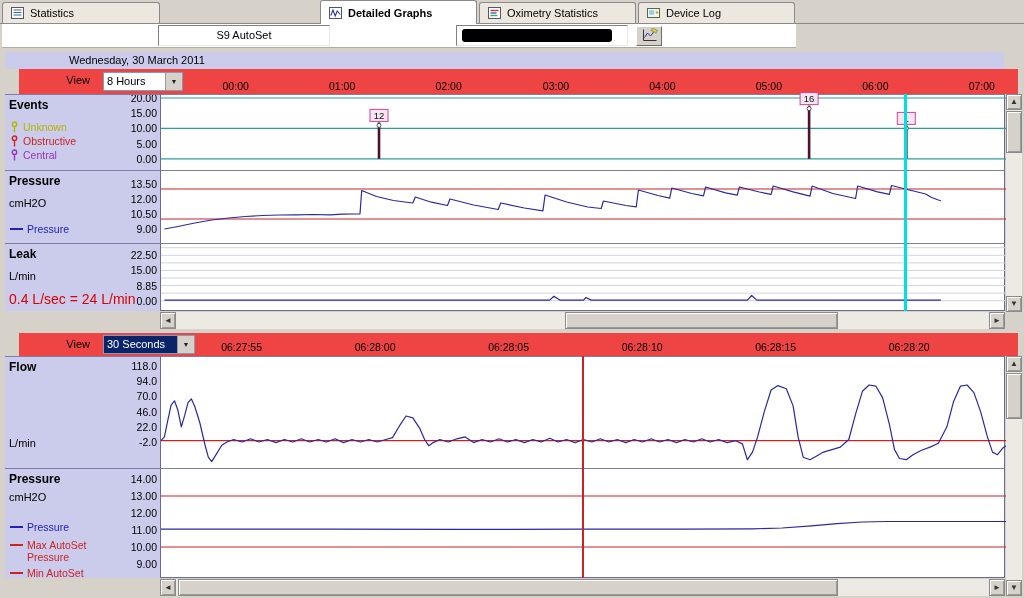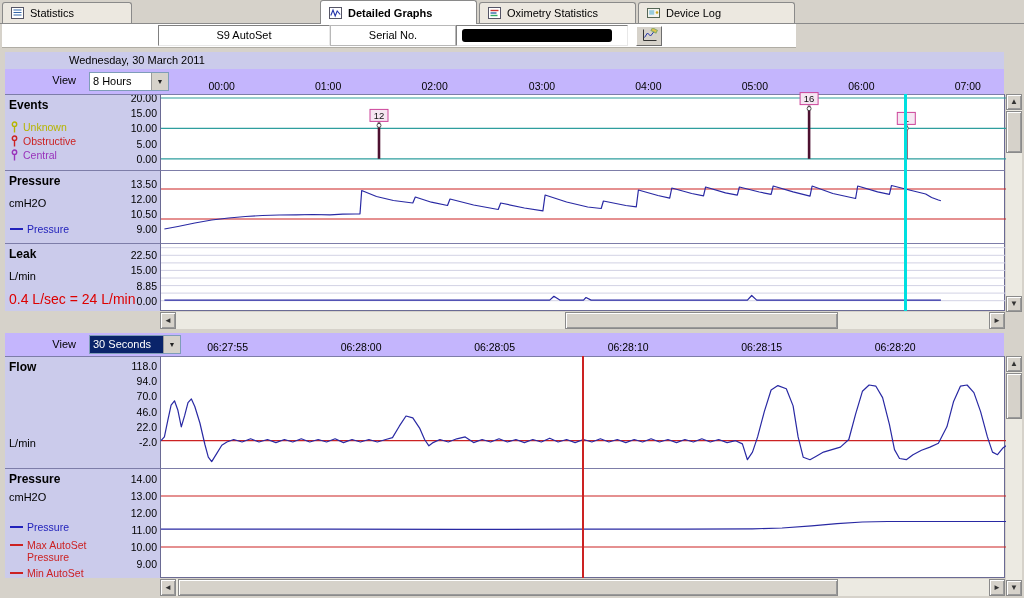--- a/index.html
+++ b/index.html
@@ -16,21 +16,21 @@
   
   #toolbar-row{position:absolute;left:2px;top:24px;width:794px;height:24px;background:#fff;border-bottom:1px solid #b0ada5;}
   .tcell{position:absolute;top:1px;height:21px;background:#fff;border:1px solid #b8b8b8;text-align:center;line-height:19px;}
   .tfield{position:absolute;top:1px;height:21px;background:#fff;border:1px solid #808080;border-bottom-color:#e8e8e8;border-right-color:#e8e8e8;text-align:center;line-height:19px;}
   .redact{margin:3px 0 0 5px;width:150px;height:13px;background:#000;border-radius:3px;}
   #graph-btn{position:absolute;left:634px;top:2px;width:26px;height:20px;background:#d6d2ca;border:1px solid;border-color:#fff #6d6d6d #6d6d6d #fff;display:flex;align-items:center;justify-content:center;padding:0;}
 
   
   #datebar{position:absolute;left:5px;top:52px;width:999px;height:17px;background:#cbcbeb;line-height:17px;}
   #datebar span{margin-left:64px;}
-  .viewrow{position:absolute;left:5px;width:999px;background:#c4b5fd;}
+  .viewrow{position:absolute;left:19px;width:999px;background:#ef4444;}
   #viewrow1{top:69px;height:25px;}
   #viewrow2{top:333px;height:23px;}
   .viewlbl{position:absolute;left:0;top:0;width:78px;text-align:right;padding-right:7px;line-height:23px;}
   .combo{position:absolute;background:#fff;border:1px solid #7f9db9;display:flex;align-items:stretch;}
   #combo1{left:84px;top:3px;width:80px;height:19px;}
   #combo2{left:84px;top:2px;width:92px;height:19px;}
   .combo-text{flex:1;padding:2px 3px;white-space:nowrap;overflow:hidden;}
   .combo-text.sel{background:#0a246a;color:#fff;}
   .combo-btn{width:17px;background:#d6d2ca;border-left:1px solid #9a9a9a;display:flex;align-items:center;justify-content:center;font-size:7px;color:#222;}
   .timetick{position:absolute;top:11px;transform:translateX(-50%);font-size:10.5px;}
@@ -58,21 +58,21 @@
   .sb-btn{position:absolute;width:16px;background:#d6d2ca;border:1px solid #8a8a8a;box-shadow:inset 1px 1px #fff,inset -1px -1px #9a9a9a;display:flex;align-items:center;justify-content:center;}
   .sb-thumb{position:absolute;background:#d6d2ca;border:1px solid #8a8a8a;box-shadow:inset 1px 1px #fff,inset -1px -1px #9a9a9a;}
   .arr{font-size:8px;color:#333;line-height:1;}
 </style>
 </head>
 <body>
 
 <div id="screen">
 
   <div id="tabbar">
-      <div class="tab" style="left: 2px; width: 130px;">
+      <div class="tab" style="left: 2px; width: 158px;">
         <span class="ticon">
           <svg width="13" height="12" viewBox="0 0 13 12">
             <rect x="0.5" y="0.5" width="12" height="11" fill="#fff" stroke="#556"></rect>
             <line x1="2.5" y1="3" x2="10.5" y2="3" stroke="#36a"></line>
             <line x1="2.5" y1="5.5" x2="10.5" y2="5.5" stroke="#36a"></line>
             <line x1="2.5" y1="8" x2="10.5" y2="8" stroke="#36a"></line>
           </svg>
         </span>
         <span class="tlabel">Statistics</span>
       </div>
@@ -103,21 +103,20 @@
             <rect x="2.2" y="3.2" width="5" height="4.5" fill="#9cd"></rect>
             <circle cx="10" cy="5.5" r="1.3" fill="#ca2"></circle>
           </svg>
         </span>
         <span class="tlabel">Device Log</span>
       </div>
     </div>
 
   <div id="toolbar-row">
     <div class="tfield" style="left:156px;width:172px;">S9 AutoSet</div>
-    <div class="tcell" style="left:328px;width:126px;">Serial No.</div>
     <div class="tfield" style="left:454px;width:172px;">
       <div class="redact"></div>
     </div>
     <button id="graph-btn">
       <span><svg width="17" height="14" viewBox="0 0 17 14">
             <line x1="2.5" y1="1.5" x2="2.5" y2="12.5" stroke="#333"></line>
             <line x1="2.5" y1="12.5" x2="15.5" y2="12.5" stroke="#333"></line>
             <polyline points="3.5,9.5 6.5,5 9.5,8 13.5,3" fill="none" stroke="#23a"></polyline>
             <rect x="10.5" y="0.8" width="5.5" height="3" fill="#e5c24a" stroke="#8a6" transform="rotate(28 13 2.3)"></rect>
           </svg></span>

